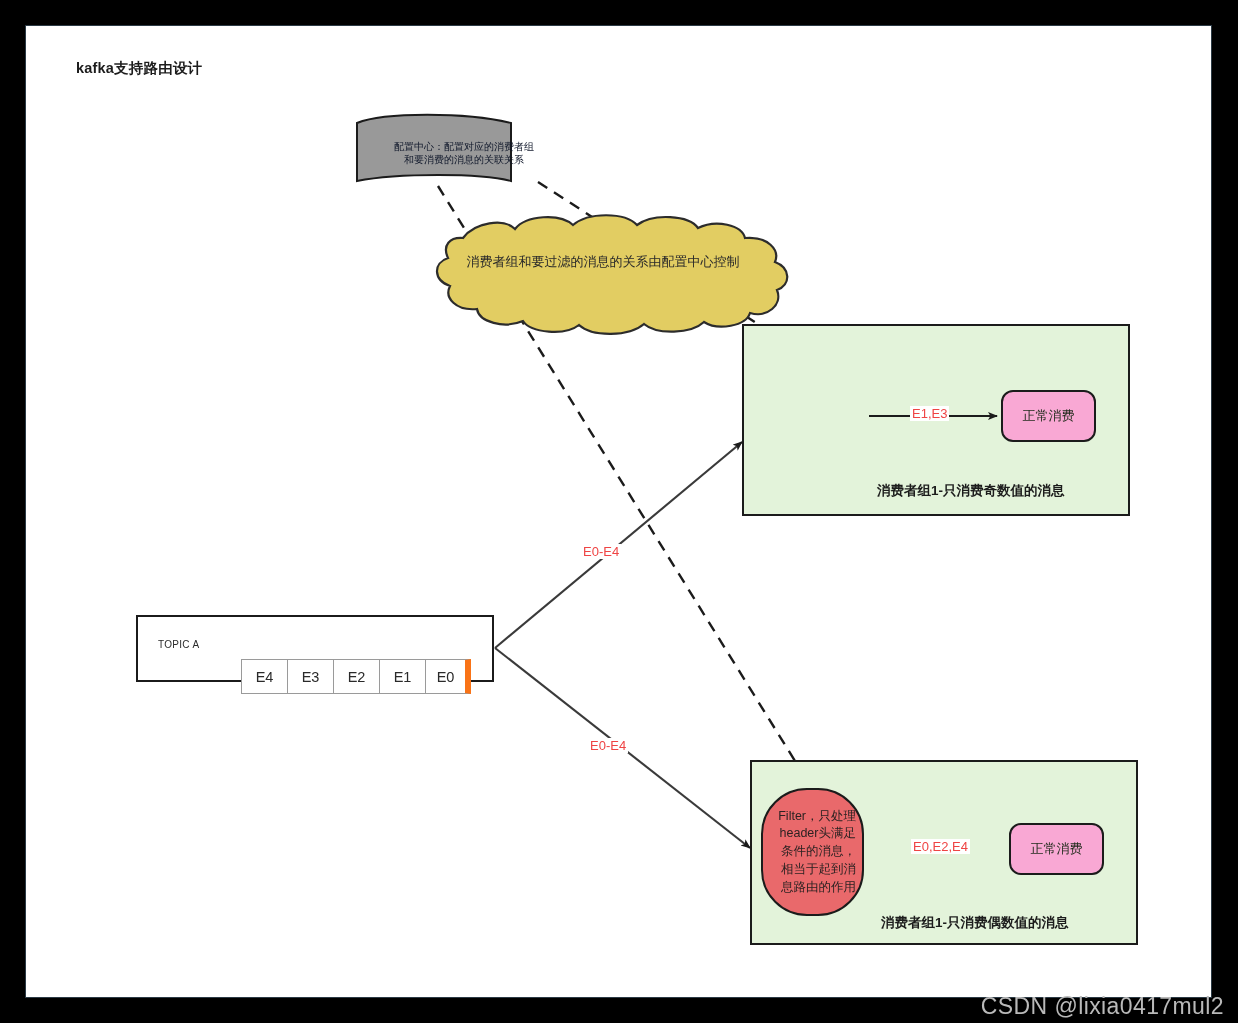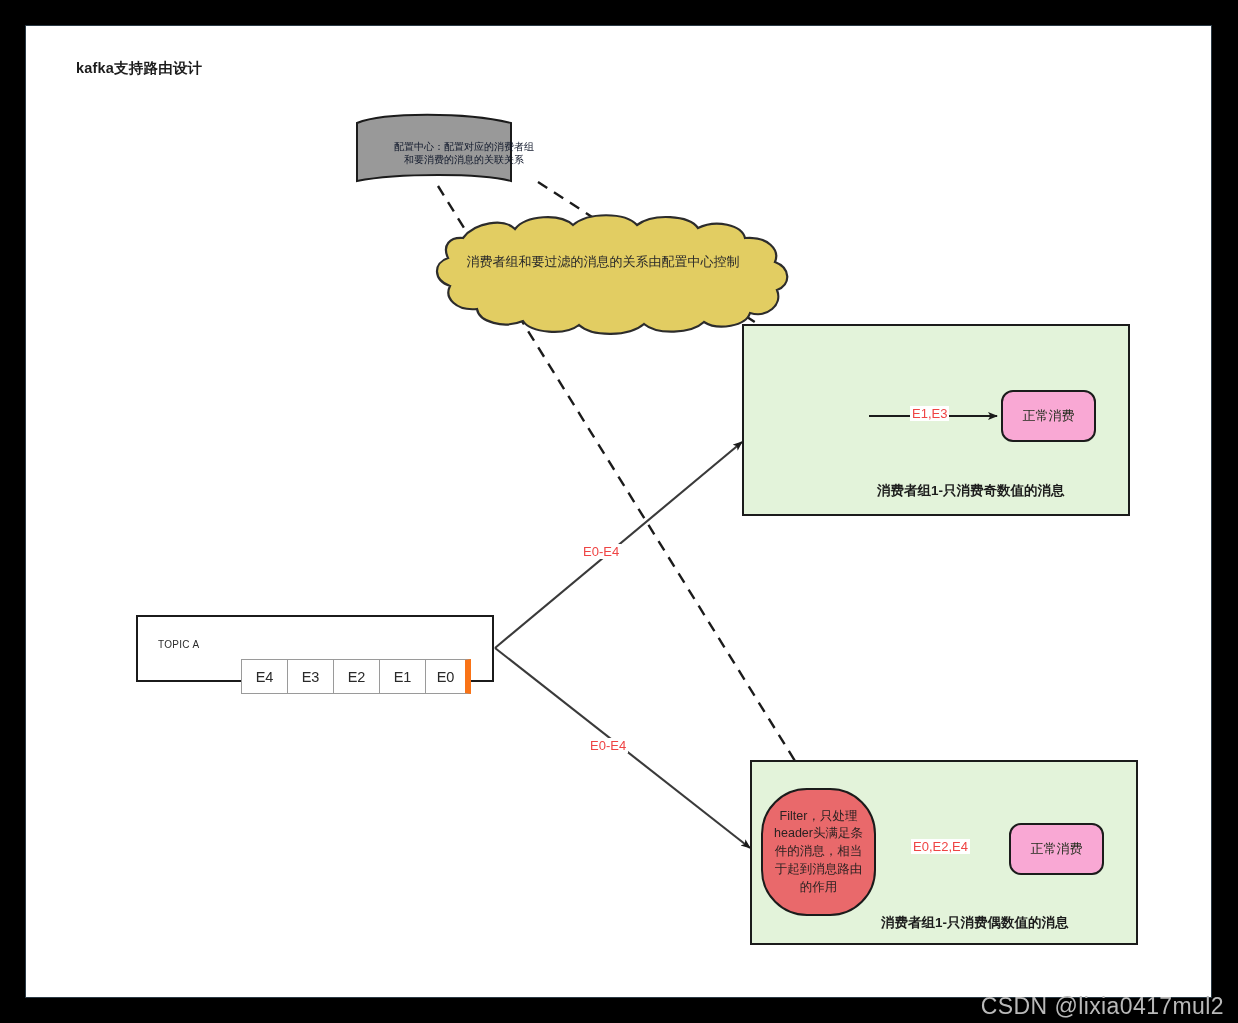--- a/index.html
+++ b/index.html
@@ -149,21 +149,21 @@
     display: flex;
     align-items: center;
     justify-content: center;
     text-align: center;
     font-size: 12.5px;
     line-height: 1.42;
     color: #2c2222;
     padding: 0 6px;
   }
   #filter-top { left: 722px; top: 326px; width: 120px; height: 128px; }
-  #filter-bottom { left: 735px; top: 762px; width: 115px; height: 128px; }
+  #filter-bottom { left: 735px; top: 762px; width: 103px; height: 128px; text-align: right; }
   
   .consume-node {
     position: absolute;
     background: #f9a8d4;
     border: 2.2px solid #1b1b1b;
     border-radius: 12px;
     box-sizing: border-box;
     display: flex;
     align-items: center;
     justify-content: center;

